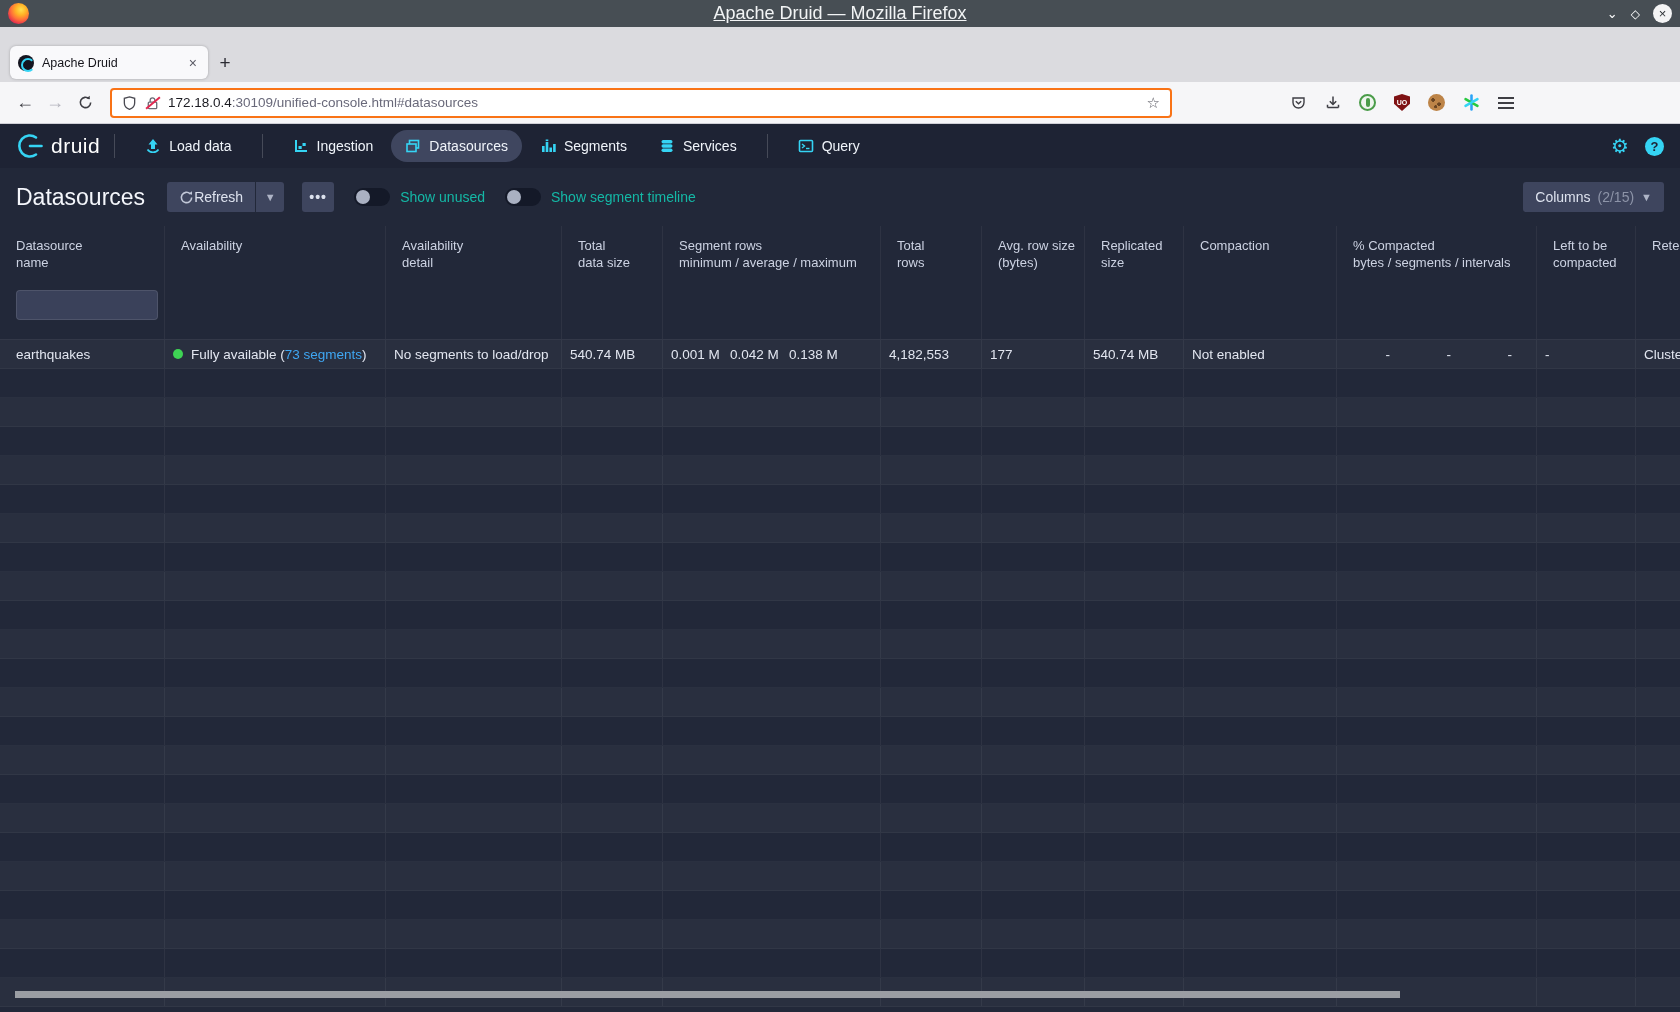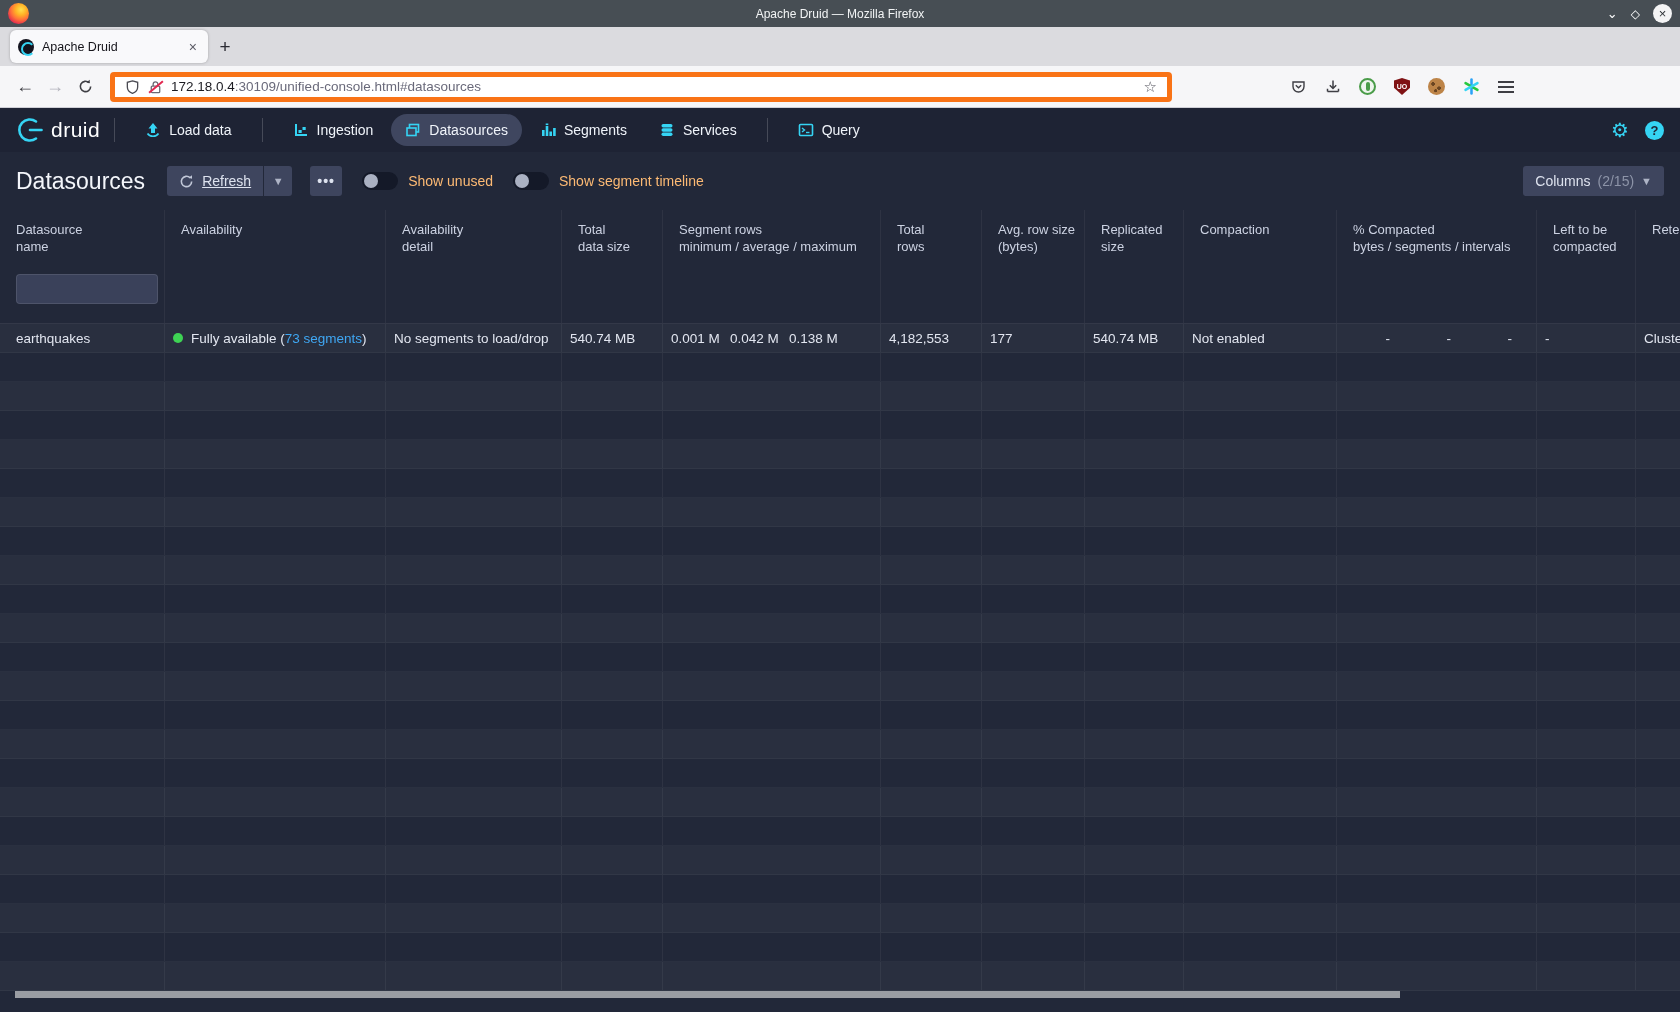--- a/index.html
+++ b/index.html
@@ -9,45 +9,45 @@
   }
   *{box-sizing:border-box;margin:0;padding:0;}
   html,body{width:1680px;height:1012px;overflow:hidden;background:#000;}
   body{font-family:"Liberation Sans","DejaVu Sans",sans-serif;}
   .window{width:1680px;height:1012px;display:flex;flex-direction:column;background:var(--page-bg);}
 
   
   .titlebar{height:27px;background:#474e54;display:flex;align-items:center;position:relative;flex:0 0 auto;}
   .ff-logo{position:absolute;left:8px;top:3px;width:21px;height:21px;border-radius:50%;
     background:radial-gradient(circle at 62% 32%, #ffe14d 0%, #ffb226 28%, #ff7139 52%, #e22850 78%, #b5007f 100%);}
-  .win-title{flex:1;text-align:center;color:#f2f4f5;font-size:12px;}
+  .win-title{flex:1;text-align:center;color:#f2f4f5;font-size:18px;text-decoration:underline;}
   .win-controls{position:absolute;right:8px;top:0;height:27px;display:flex;align-items:center;gap:13px;color:#fff;}
   .wc-chevron{font-size:13px;line-height:10px;}
   .wc-diamond{font-size:12px;}
   .wc-close{width:19px;height:19px;border-radius:50%;background:#f4f4f5;color:#2f3337;font-size:13px;
     display:flex;align-items:center;justify-content:center;}
 
   
-  .tabstrip{height:39px;background:#dbdbdf;display:flex;align-items:flex-end;padding-left:10px;flex:0 0 auto;}
+  .tabstrip{height:55px;background:#dbdbdf;display:flex;align-items:flex-end;padding-left:10px;flex:0 0 auto;}
   .tab{height:33px;width:198px;background:#f9f9fb;border-radius:6px;margin-bottom:3px;display:flex;align-items:center;
     padding:0 8px;box-shadow:0 0 3px rgba(0,0,0,0.25);}
   .tab-fav{width:16px;height:16px;border-radius:50%;background:#14141f;position:relative;flex:0 0 auto;}
   .tab-fav::after{content:"";position:absolute;left:3px;top:3px;width:10px;height:10px;border-radius:50%;
     border:2px solid var(--accent);border-right-color:transparent;}
   .tab-title{flex:1;font-size:12.5px;color:#15141a;margin-left:8px;white-space:nowrap;overflow:hidden;}
   .tab-close{color:#5b5b66;font-size:14px;padding:0 3px;}
   .newtab{width:34px;height:33px;margin-bottom:3px;display:flex;align-items:center;justify-content:center;
     font-size:19px;color:#2b2b33;}
 
   
   .toolbar{height:42px;background:#f6f6f8;border-bottom:1px solid #cfcfd6;display:flex;align-items:center;
     padding:0 10px;flex:0 0 auto;}
   .nav-btn{width:30px;height:30px;display:flex;align-items:center;justify-content:center;font-size:18px;border-radius:4px;}
   .back{color:#3e3e44;} .fwd{color:#b4b4bd;}
-  .urlbar{margin-left:10px;width:1062px;height:30px;background:#fff;border:5px solid #f97316;border-radius:4px;
+  .urlbar{margin-left:10px;width:1062px;height:30px;background:#fff;border:2px solid #f97316;border-radius:4px;
     display:flex;align-items:center;padding:0 10px;gap:8px;}
   .url-text{font-size:13.5px;white-space:nowrap;overflow:hidden;flex:1;}
   .url-host{color:#1b1b21;} .url-rest{color:#69697a;}
   .star{font-size:15px;color:#55555e;}
   .lockwrap{position:relative;width:15px;height:16px;}
   .lockwrap .slash{position:absolute;left:-1px;top:7px;width:18px;height:2px;background:#e22850;transform:rotate(-40deg);}
   .ext-icons{margin-left:118px;display:flex;align-items:center;gap:18px;}
   .ublock{width:16px;height:17px;background:#7f1214;clip-path:polygon(50% 0,100% 15%,100% 58%,50% 100%,0 58%,0 15%);
     color:#fff;font-size:7px;font-weight:bold;display:flex;align-items:center;justify-content:center;}
   .badger{width:17px;height:17px;border-radius:50%;border:2px solid #4a9c49;background:#eef5ee;position:relative;}
@@ -70,26 +70,26 @@
   .nav-right{margin-left:auto;display:flex;align-items:center;gap:16px;}
   .gear{color:var(--accent);font-size:20px;}
   .helpc{width:19px;height:19px;border-radius:50%;background:var(--accent);color:#1e2334;font-weight:bold;
     font-size:13px;display:flex;align-items:center;justify-content:center;}
 
   
   .page-head{height:58px;display:flex;align-items:center;padding:0 16px;flex:0 0 auto;}
   .ptitle{font-size:23px;color:#f4f6fb;margin-right:22px;font-weight:400;}
   .btn{background:var(--btn-bg);border:none;height:30px;display:flex;align-items:center;color:#dde2ee;
     font-size:14px;cursor:default;}
-  .btn-refresh{padding:0 12px;gap:8px;border-radius:3px 0 0 3px;text-decoration:underline;}
+  .btn-refresh{padding:0 12px;border-radius:3px 0 0 3px;}
   .btn-caret{width:28px;justify-content:center;border-radius:0 3px 3px 0;margin-left:1px;font-size:11px;color:#aeb4c6;}
   .btn-more{width:32px;justify-content:center;margin-left:18px;border-radius:3px;letter-spacing:1px;font-weight:bold;}
   .switch{margin-left:20px;width:36px;height:18px;border-radius:9px;background:#141928;position:relative;flex:0 0 auto;}
   .switch .knob{position:absolute;left:2px;top:2px;width:14px;height:14px;border-radius:50%;background:#aab1c2;}
-  .sw-label{margin-left:10px;font-size:14px;color:#fdba74;}
+  .sw-label{margin-left:10px;font-size:14px;color:#14b8a6;}
   .btn-columns{margin-left:auto;padding:0 12px;gap:7px;border-radius:3px;}
   .dim{color:#8d94a8;}
   .caret-glyph{font-size:11px;color:#aeb4c6;}
 
   
   .table-wrap{position:relative;flex:1;overflow:hidden;}
   .t-grid{display:grid;grid-template-columns:165px 221px 176px 101px 218px 101px 103px 99px 153px 200px 99px 200px;
     width:1836px;}
   .c{border-right:1px solid var(--grid-line);overflow:hidden;white-space:nowrap;}
   .t-head{height:56px;}

